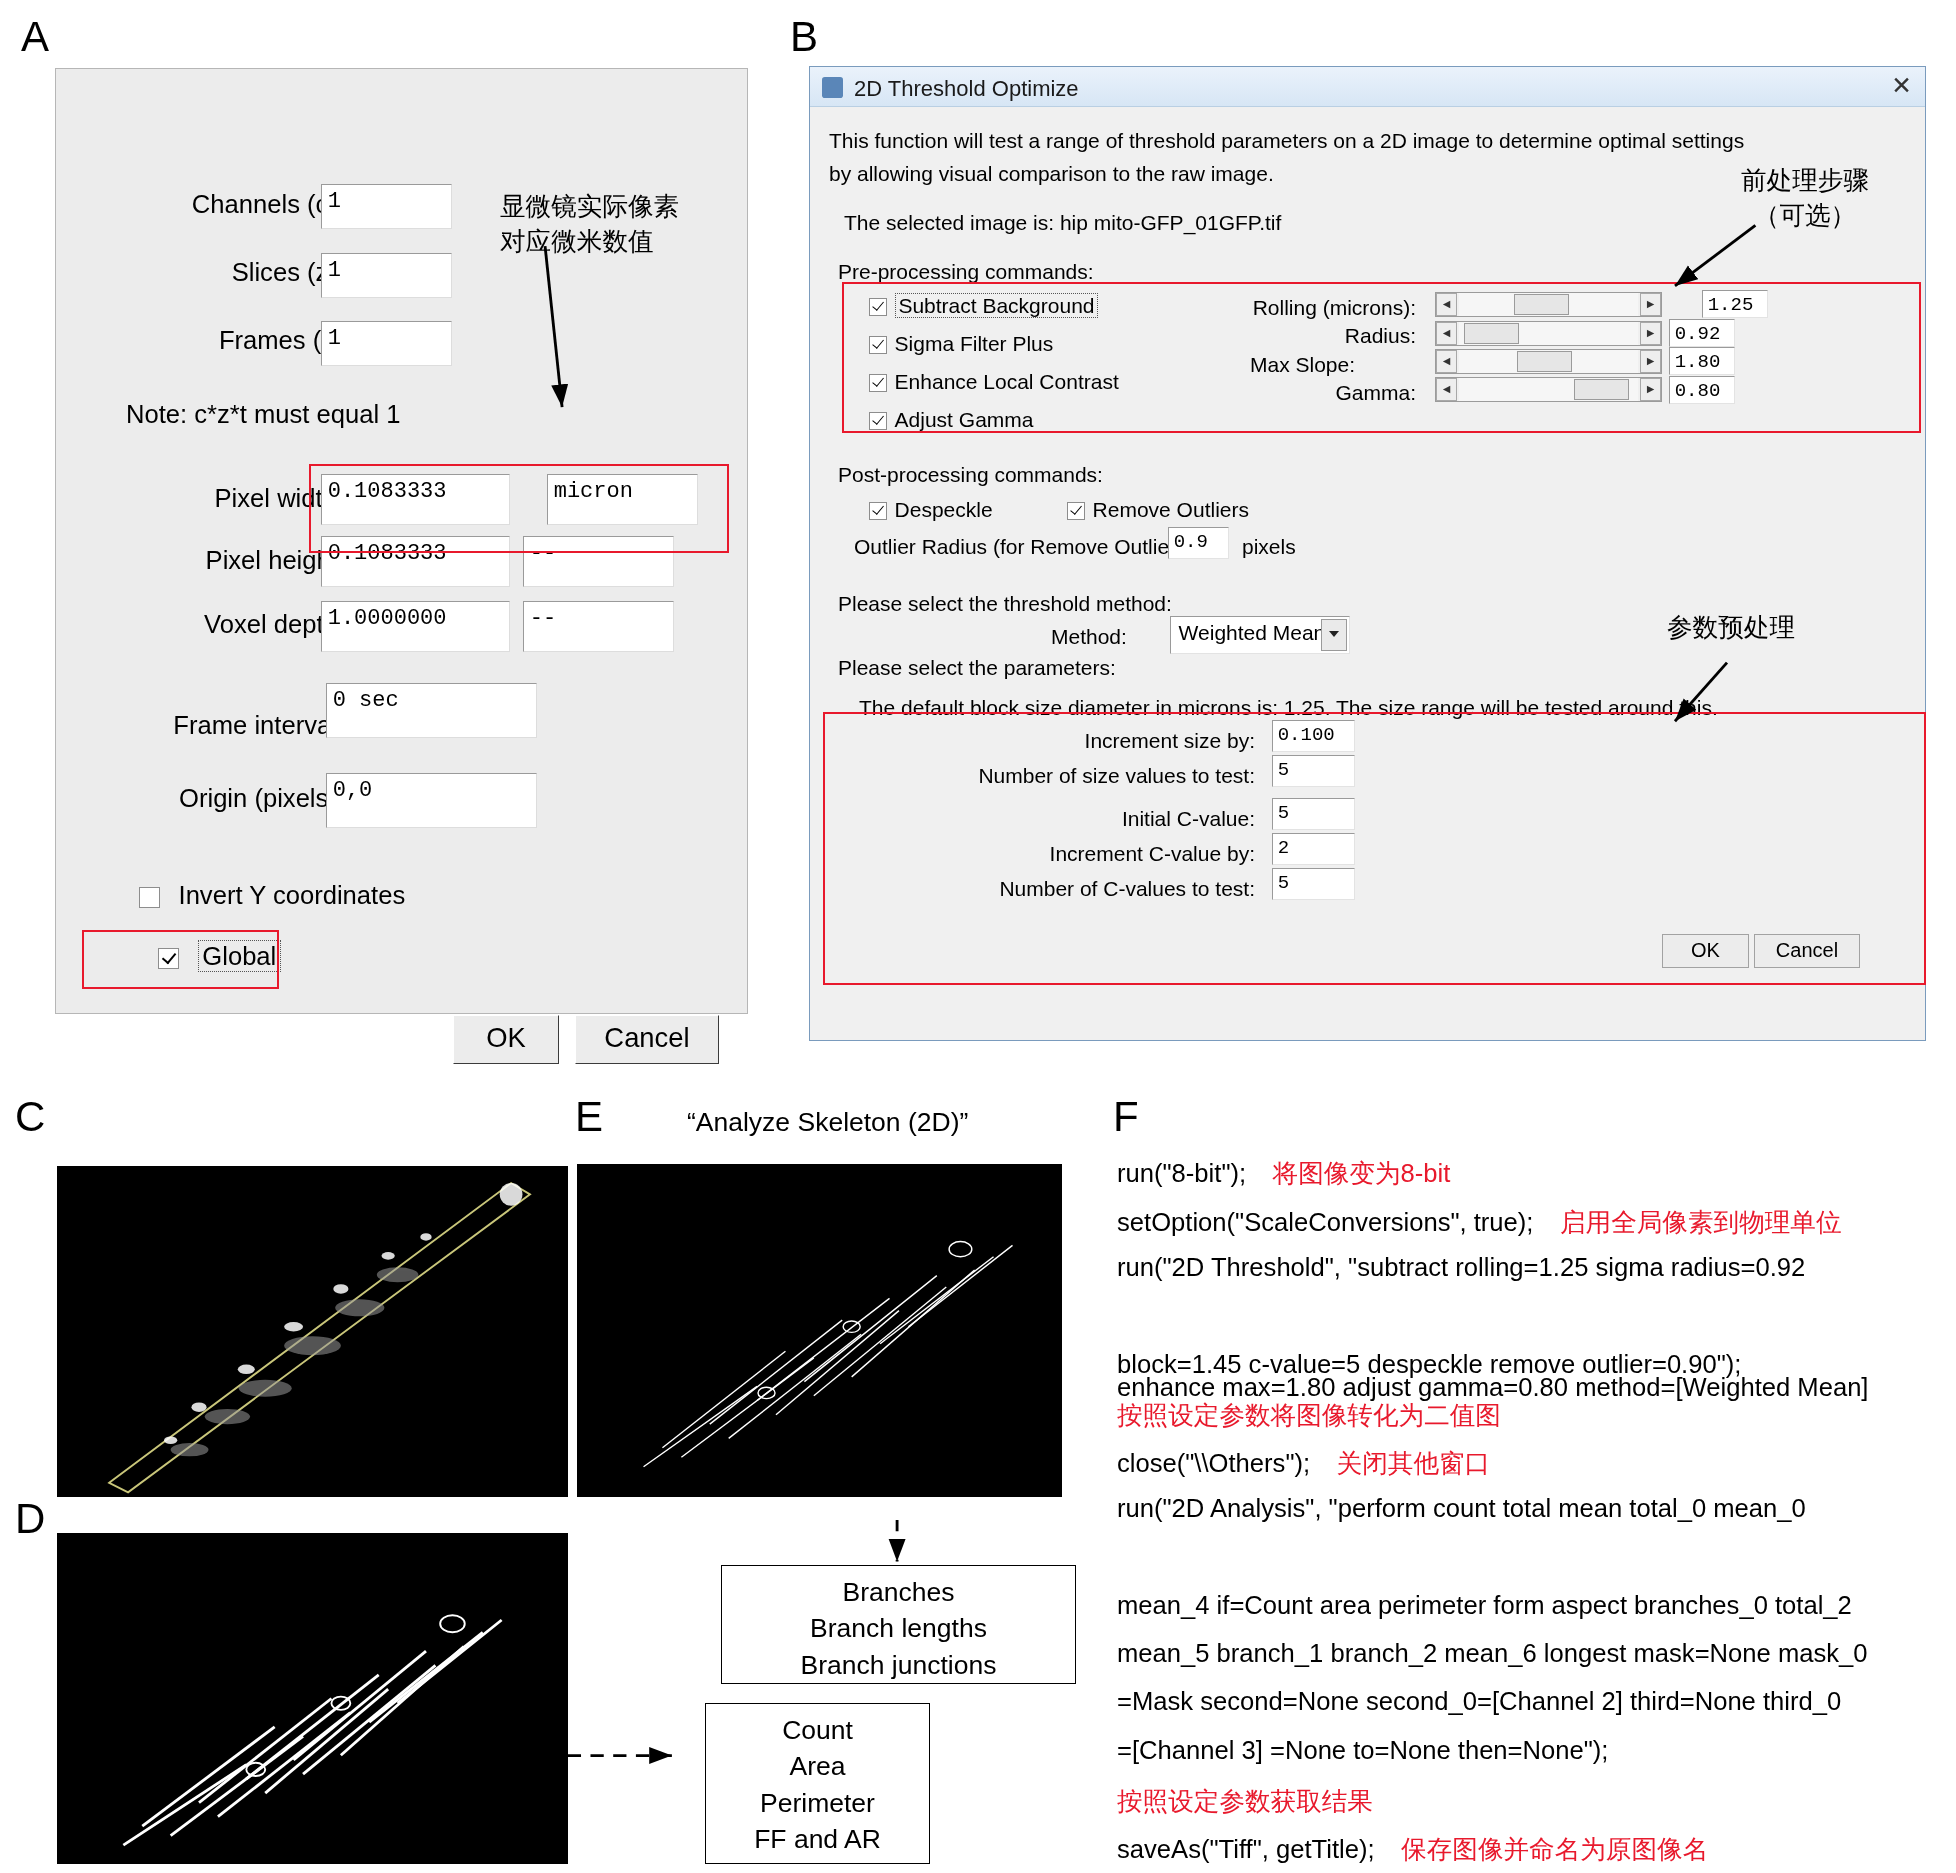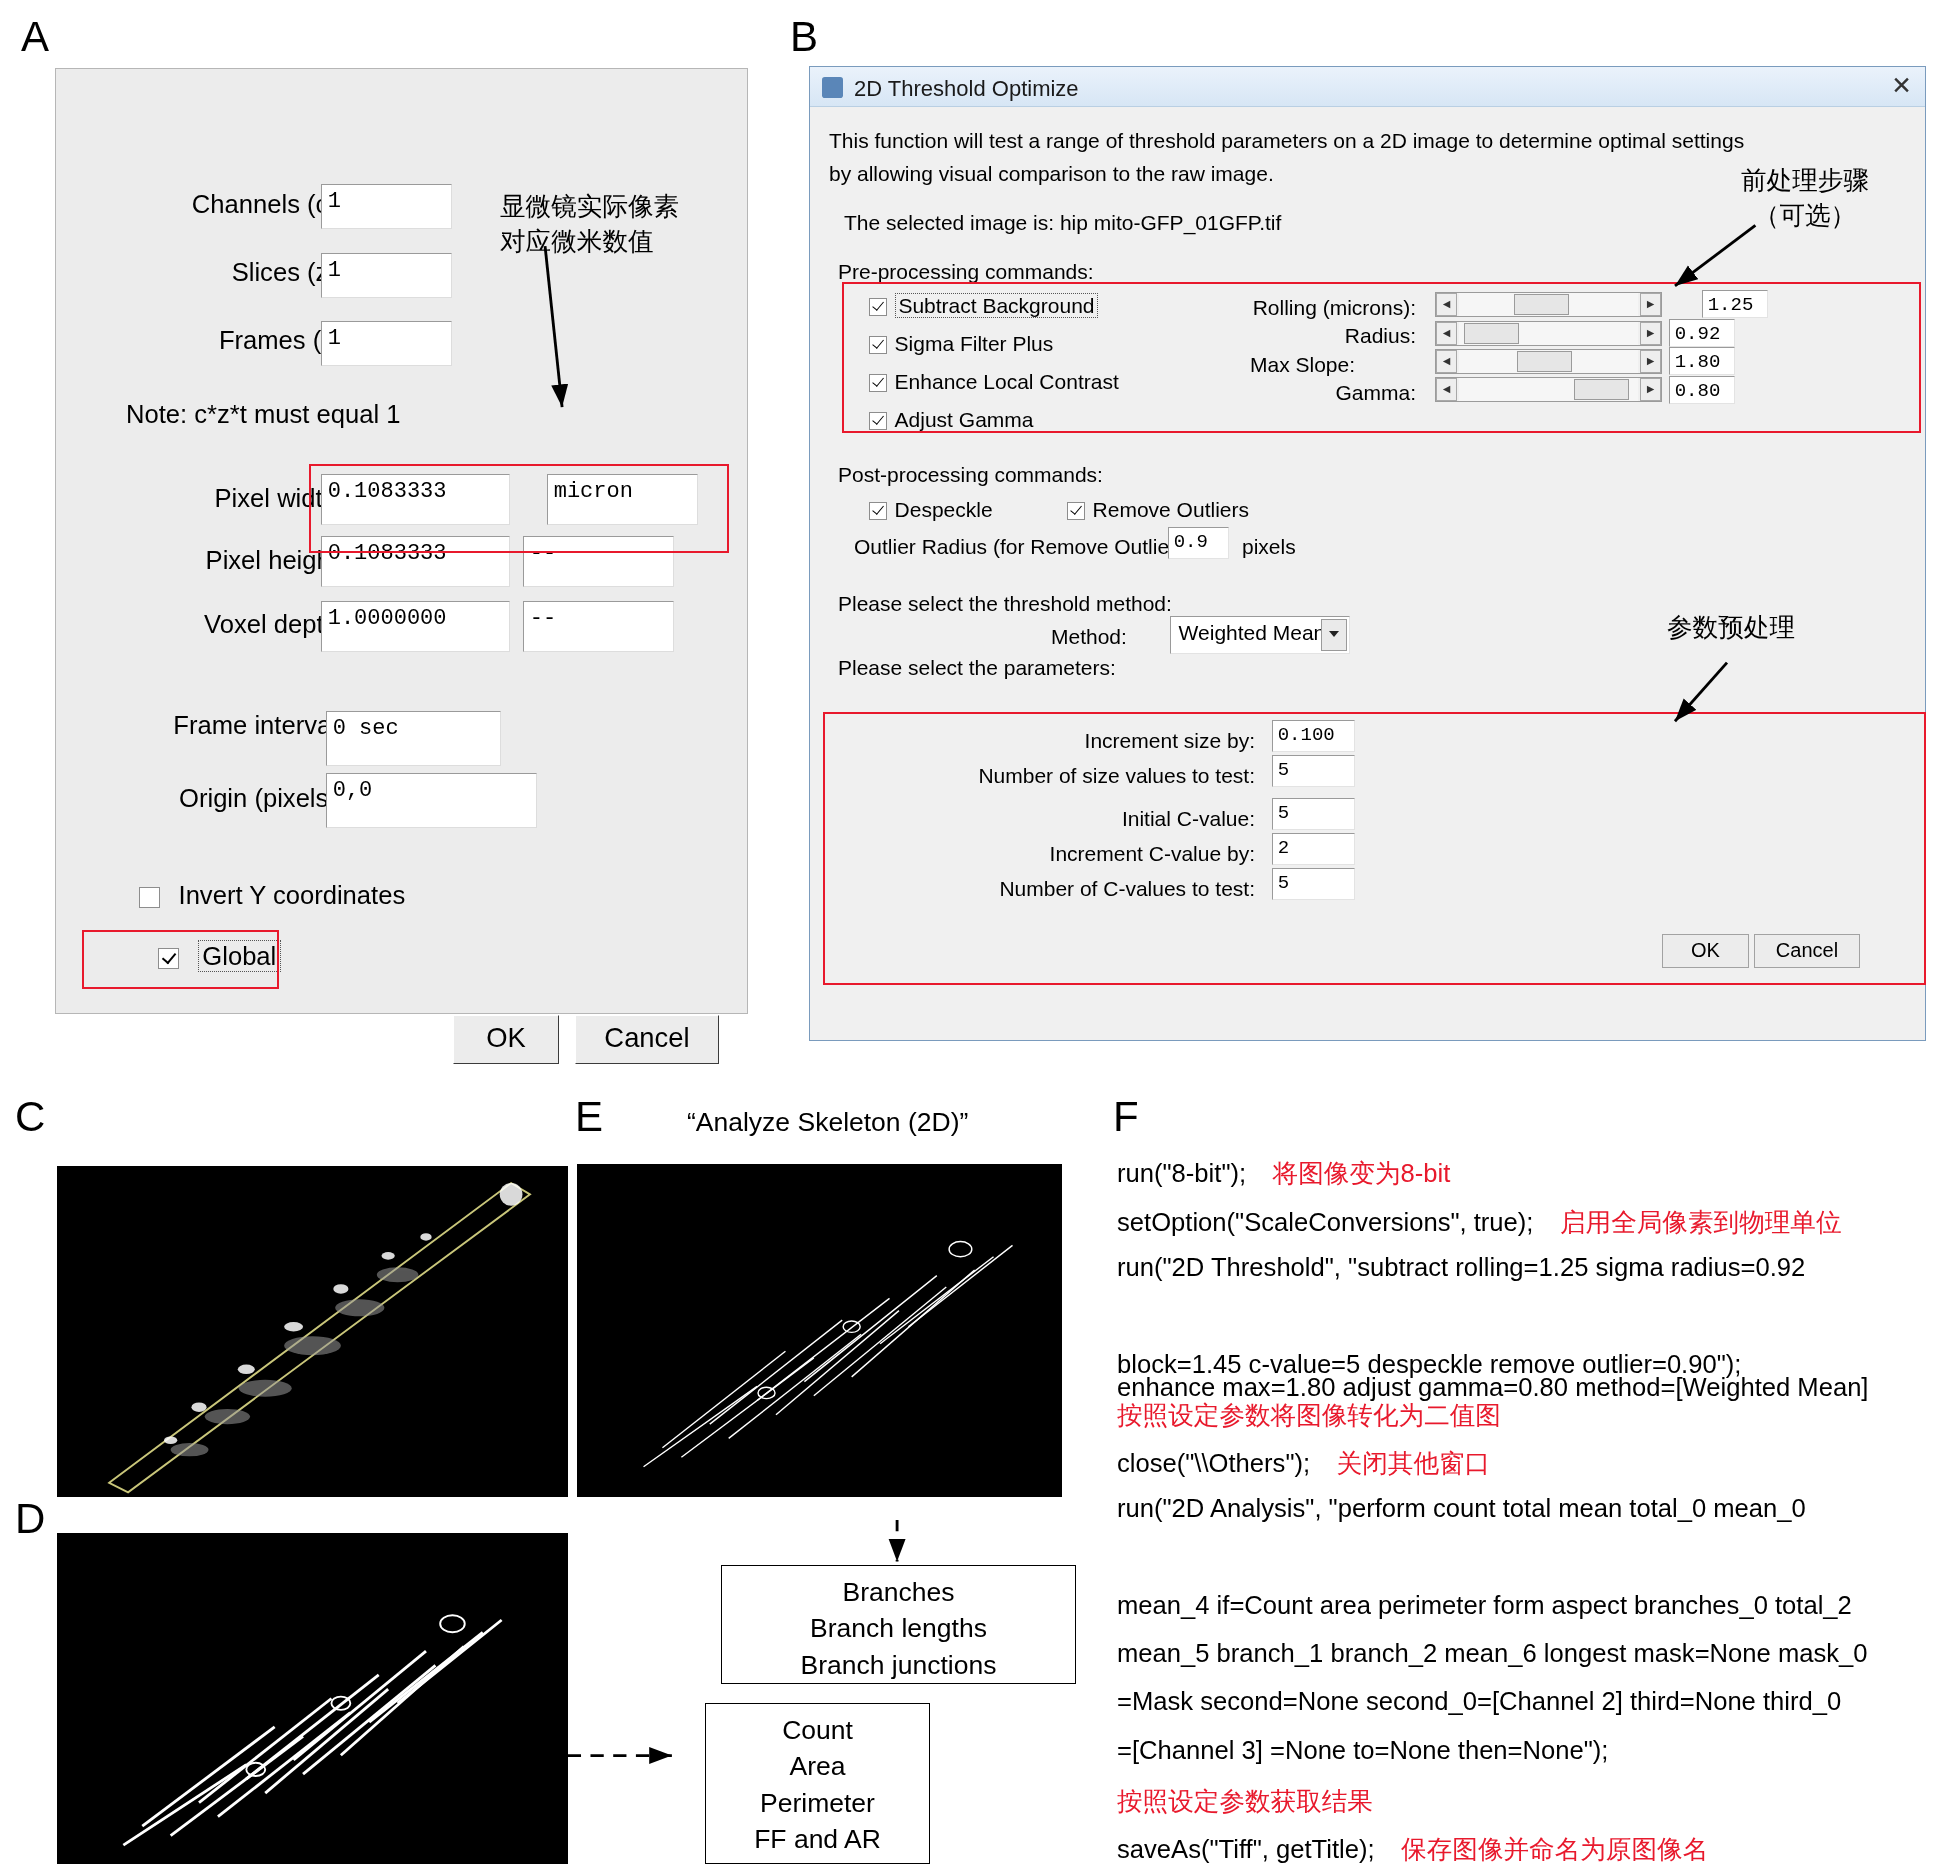--- a/index.html
+++ b/index.html
@@ -320,21 +320,21 @@
 
     <div class="a-label" style="left:34px; top:477px; width:255px;">Pixel height:</div>
     <div class="a-field" style="left:265px; top:467px; width:189px; height:51px;">0.1083333</div>
     <div class="a-field" style="left:467px; top:467px; width:151px; height:51px;">--</div>
 
     <div class="a-label" style="left:34px; top:541px; width:255px;">Voxel depth:</div>
     <div class="a-field" style="left:265px; top:532px; width:189px; height:51px;">1.0000000</div>
     <div class="a-field" style="left:467px; top:532px; width:151px; height:51px;">--</div>
 
     <div class="a-label" style="left:15px; top:642px; width:273px;">Frame interval:</div>
-    <div class="a-field" style="left:270px; top:642px; width:175px; height:55px;">0 sec</div>
+    <div class="a-field" style="left:270px; top:614px; width:211px; height:55px;">0 sec</div>
 
     <div class="a-label" style="left:15px; top:715px; width:273px;">Origin (pixels):</div>
     <div class="a-field" style="left:270px; top:704px; width:211px; height:55px;">0,0</div>
 
     <div class="a-check-row" style="left:83px; top:812px;">
       <span class="cb-box"></span>
       <span style="margin-left:11.4px;">Invert Y coordinates</span>
     </div>
 
     <div class="a-check-row" style="left:102px; top:873px;">
@@ -427,20 +427,21 @@
     <div class="b-text" style="left:432px; top:468px;">pixels</div>
 
     <div class="b-text" style="left:28px; top:525px;">Please select the threshold method:</div>
     <div class="b-text" style="left:241px; top:558px;">Method:</div>
     <div class="b-select" style="left:360px; top:549px; width:180px; height:38px;">
       <span>Weighted Mean</span>
       <span class="arrowbtn"></span>
     </div>
     <div class="b-text" style="left:28px; top:589px;">Please select the parameters:</div>
 
+    <div class="b-text" style="left:49px; top:629px;">The default block size diameter in microns is:  1.25. The size range will be tested around this.</div>
 
     <div class="b-text" style="left:180px; top:662px; width:265px; text-align:right;">Increment size by:</div>
     <div class="b-field" style="left:462px; top:653px; width:83px; height:32px;">0.100</div>
 
     <div class="b-text" style="left:123px; top:697px; width:322px; text-align:right;">Number of size values to test:</div>
     <div class="b-field" style="left:462px; top:688px; width:83px; height:32px;">5</div>
 
     <div class="b-text" style="left:180px; top:740px; width:265px; text-align:right;">Initial C-value:</div>
     <div class="b-field" style="left:462px; top:731px; width:83px; height:32px;">5</div>
 

